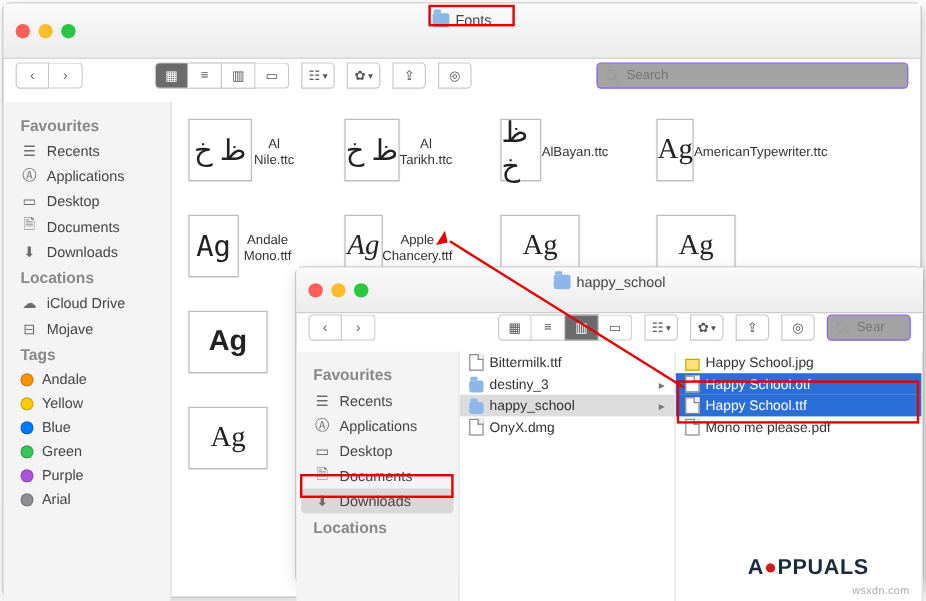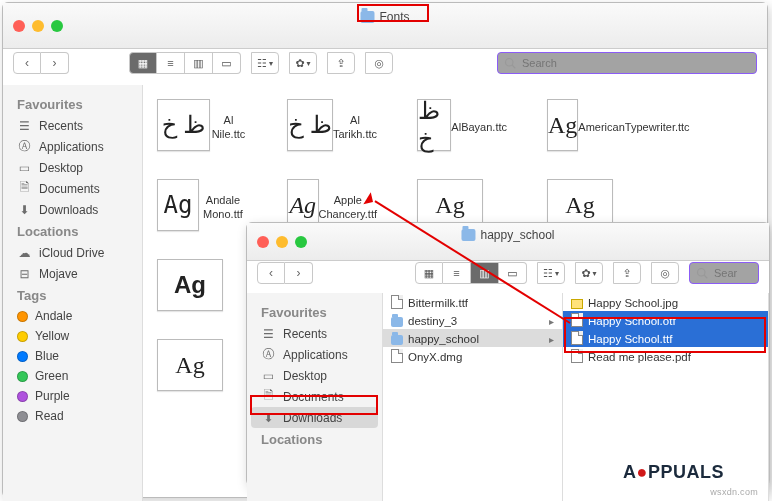--- a/index.html
+++ b/index.html
@@ -164,21 +164,21 @@
           <div class="sbitem">
             <span class="tagdot" style="background:#34c759"></span>
             <span>Green</span>
           </div>
           <div class="sbitem">
             <span class="tagdot" style="background:#af52de"></span>
             <span>Purple</span>
           </div>
           <div class="sbitem">
             <span class="tagdot" style="background:#8e8e93"></span>
-            <span>Read</span>
+            <span>Arial</span>
           </div>
         </div>
     </div>
     <div class="iconview" id="iconview1">
         <div class="fitem">
           <div class="thumb">
             <span style="font-family:Georgia,serif">ظ خ</span>
           </div>
           <div class="fname">Al Nile.ttc</div>
         </div>
@@ -355,21 +355,21 @@
         <div class="row selblue">
           <span class="docico"></span>
           <span>Happy School.otf</span>
         </div>
         <div class="row selblue">
           <span class="docico"></span>
           <span>Happy School.ttf</span>
         </div>
         <div class="row">
           <span class="docico"></span>
-          <span>Read me please.pdf</span>
+          <span>Mono me please.pdf</span>
         </div>
       </div>
   </div>
 </div>
 
 <div class="hl" style="left:357px; top:4px; width:72px; height:18px;"></div>
 <div class="hl" style="left:250px; top:395px; width:128px; height:20px;"></div>
 <div class="hl" style="left:564px; top:317px; width:202px; height:36px;"></div>
 
 <div class="arrow-line" style="left:570px; top:322px; width:230px; transform:rotate(-148deg);"></div>

